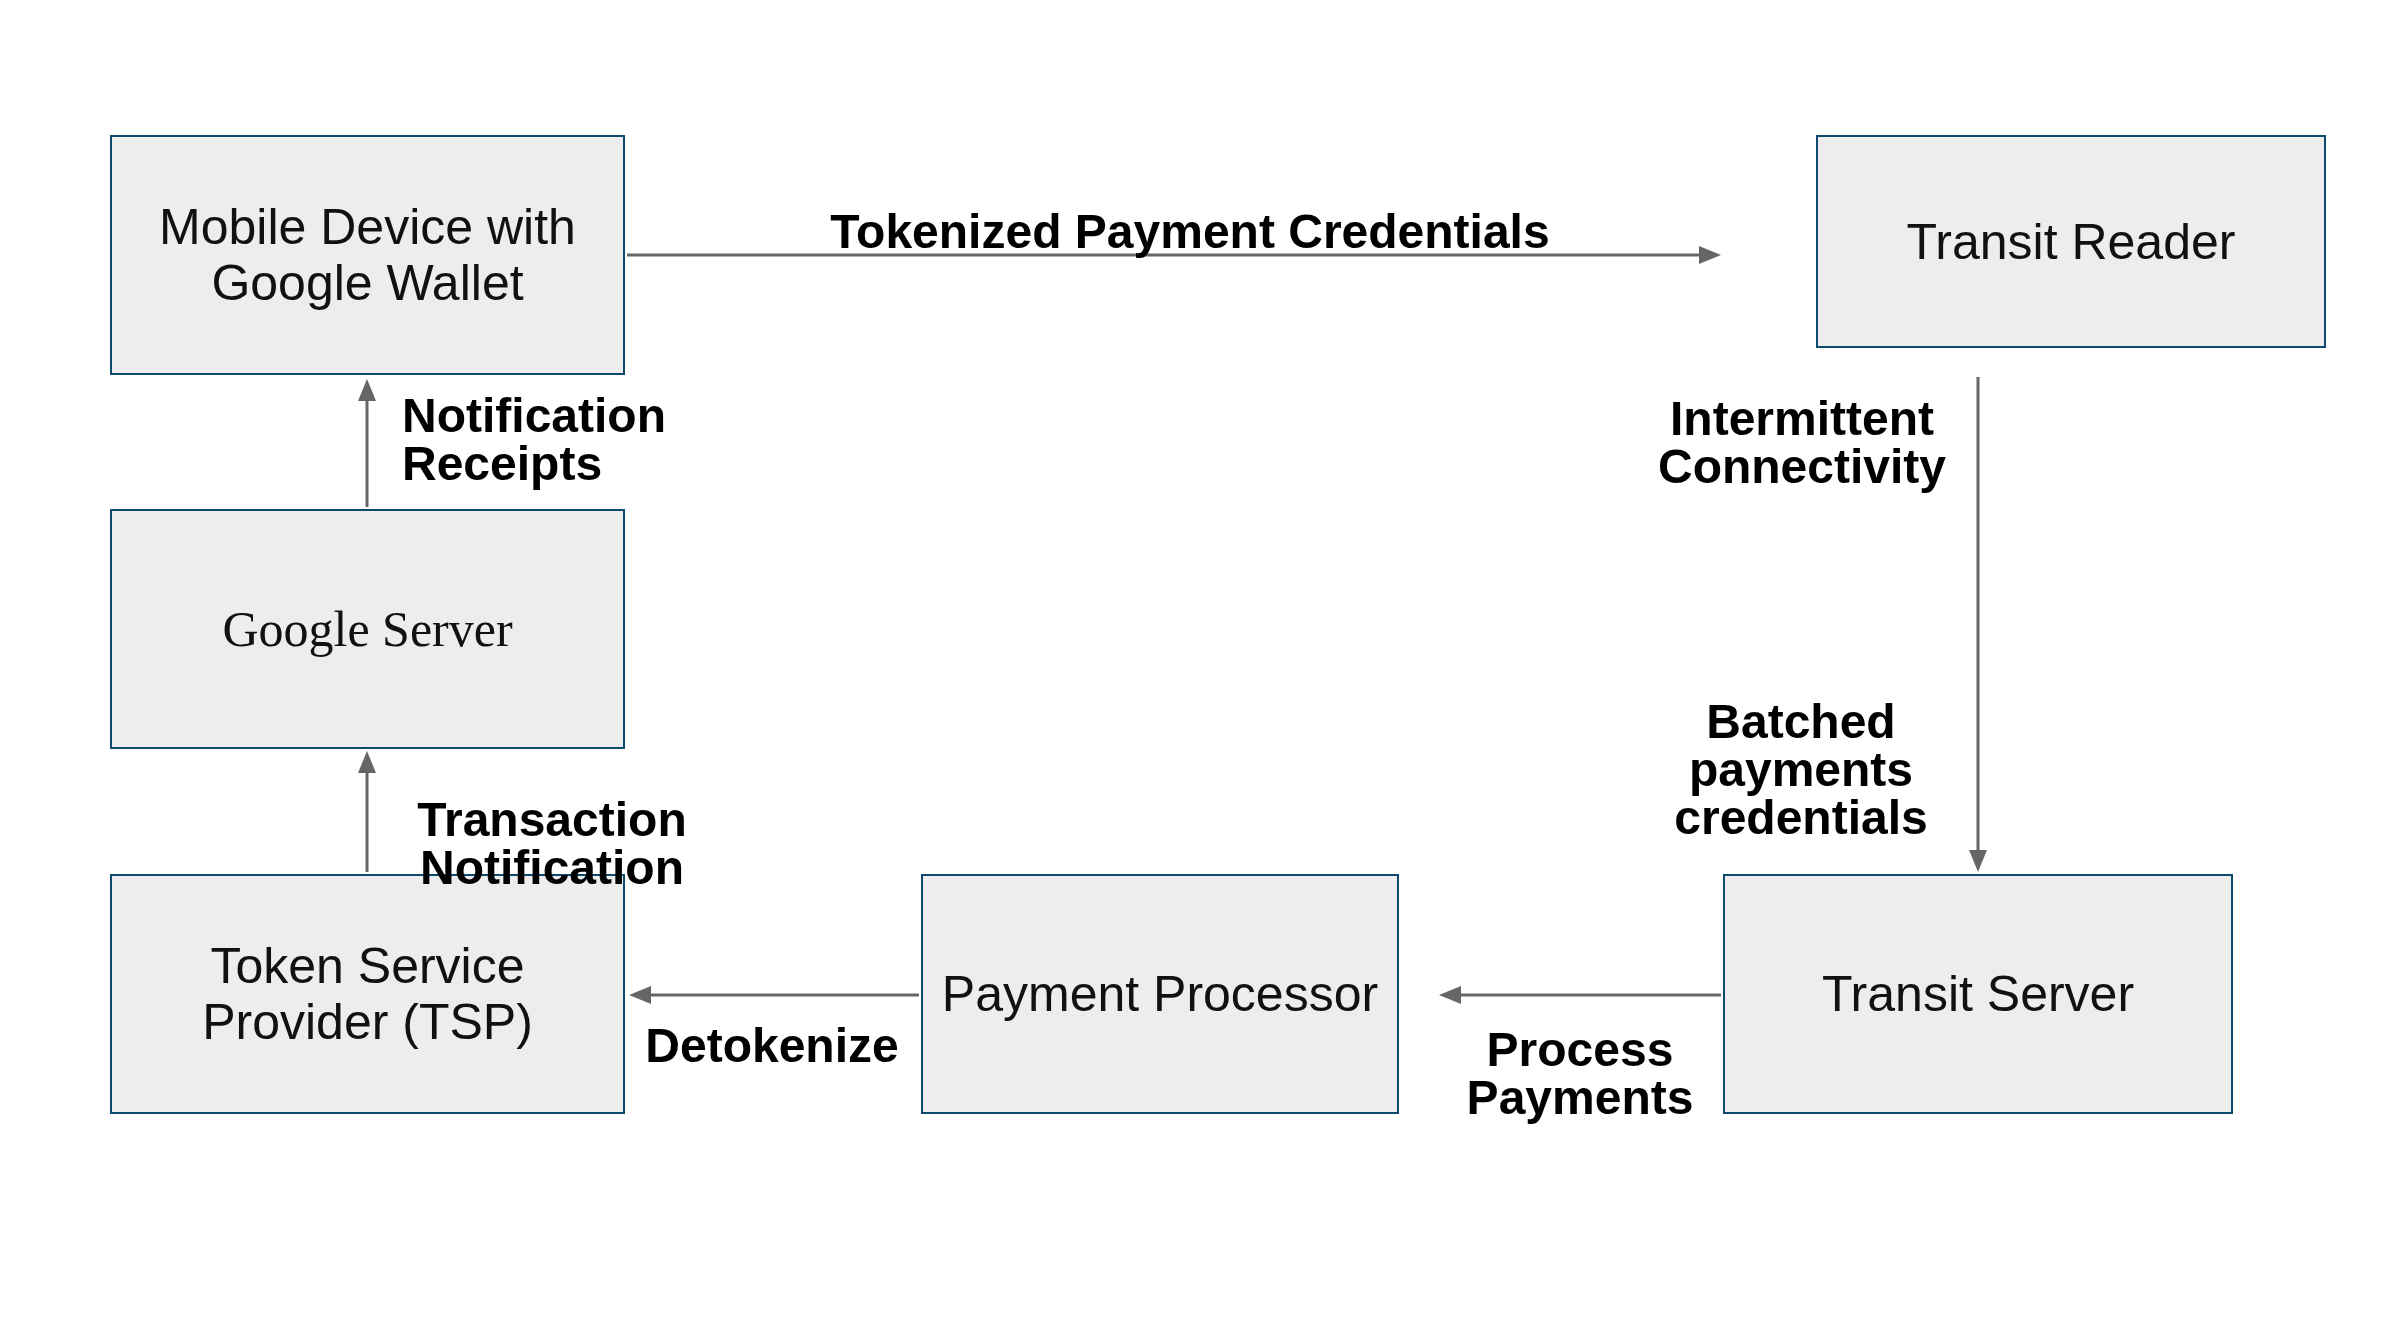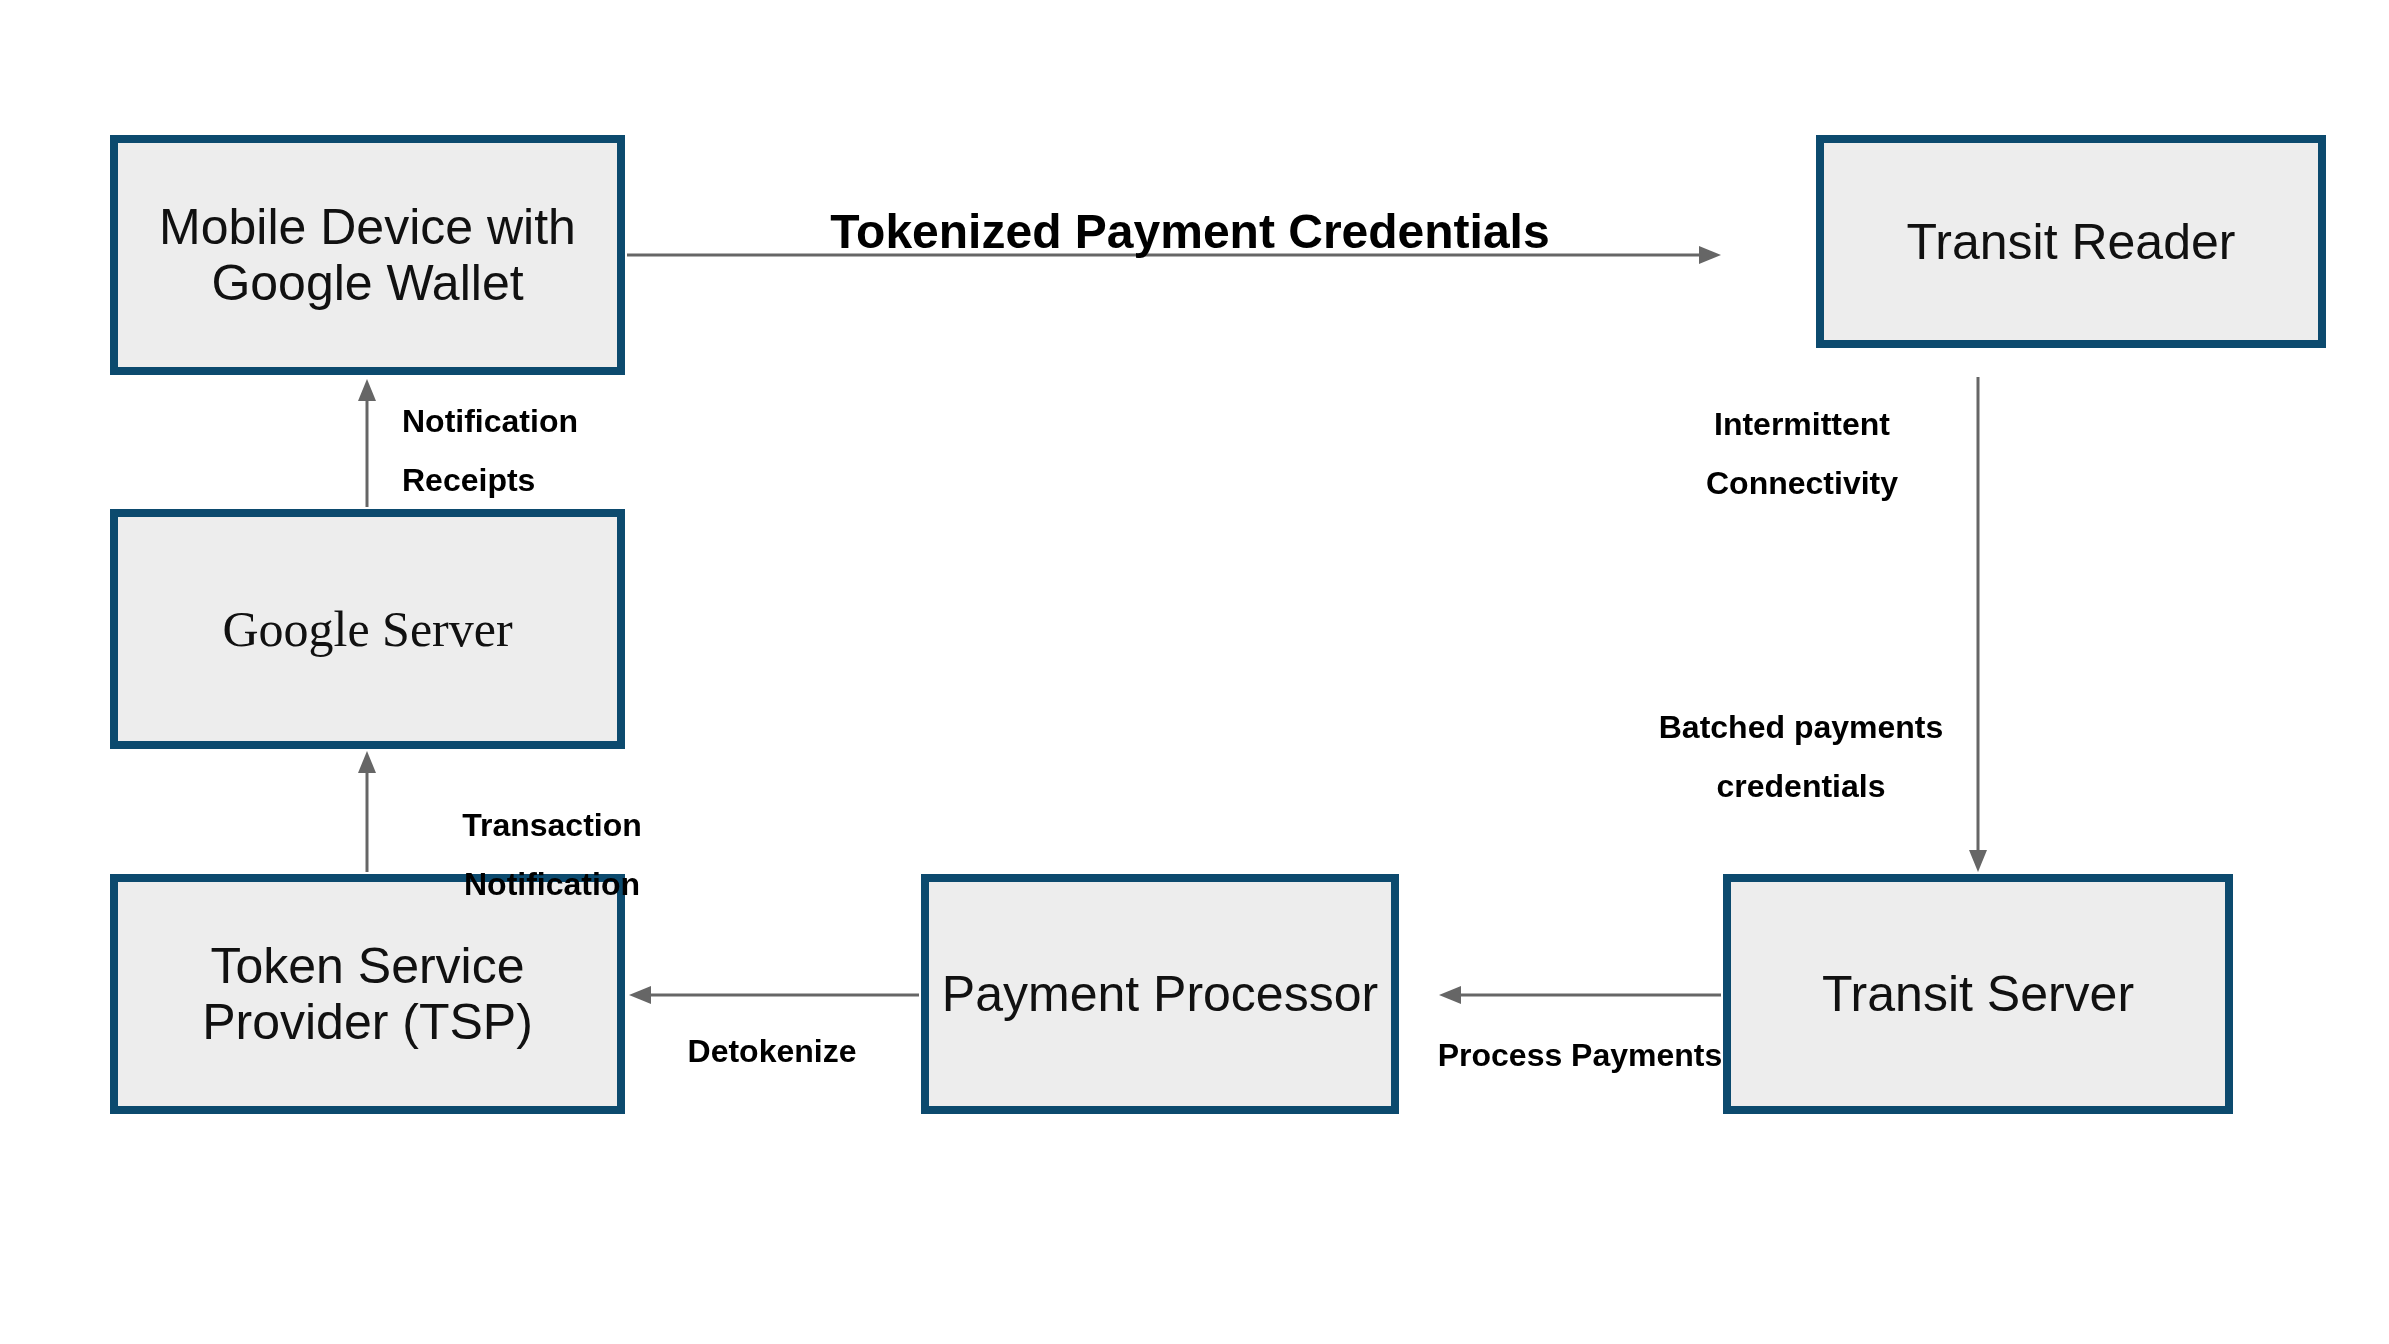--- a/index.html
+++ b/index.html
@@ -17,38 +17,38 @@
   }
   .arrow-layer {
     position: absolute;
     left: 0; top: 0;
     width: 2389px;
     height: 1344px;
   }
   .node {
     position: absolute;
     background: #ededed;
-    border: 8px solid #0c4a6e;
+    border: 2px solid #0c4a6e;
     box-sizing: border-box;
     display: flex;
     align-items: center;
     justify-content: center;
     text-align: center;
   }
   .node-label {
     font-size: 50px;
     line-height: 56px;
     color: #111111;
     font-weight: 400;
     display: inline-block;
   }
   .edge-label {
     position: absolute;
-    font-size: 32px;
-    line-height: 59px;
+    font-size: 48px;
+    line-height: 48px;
     font-weight: 700;
     color: #000000;
   }
   .edge-label.title {
     font-size: 48px;
     line-height: 56px;
   }
   
   #node-mobile-device    { left: 110px;  top: 135px; width: 515px; height: 240px; }
   #node-mobile-device .node-label { max-width: 420px; }

